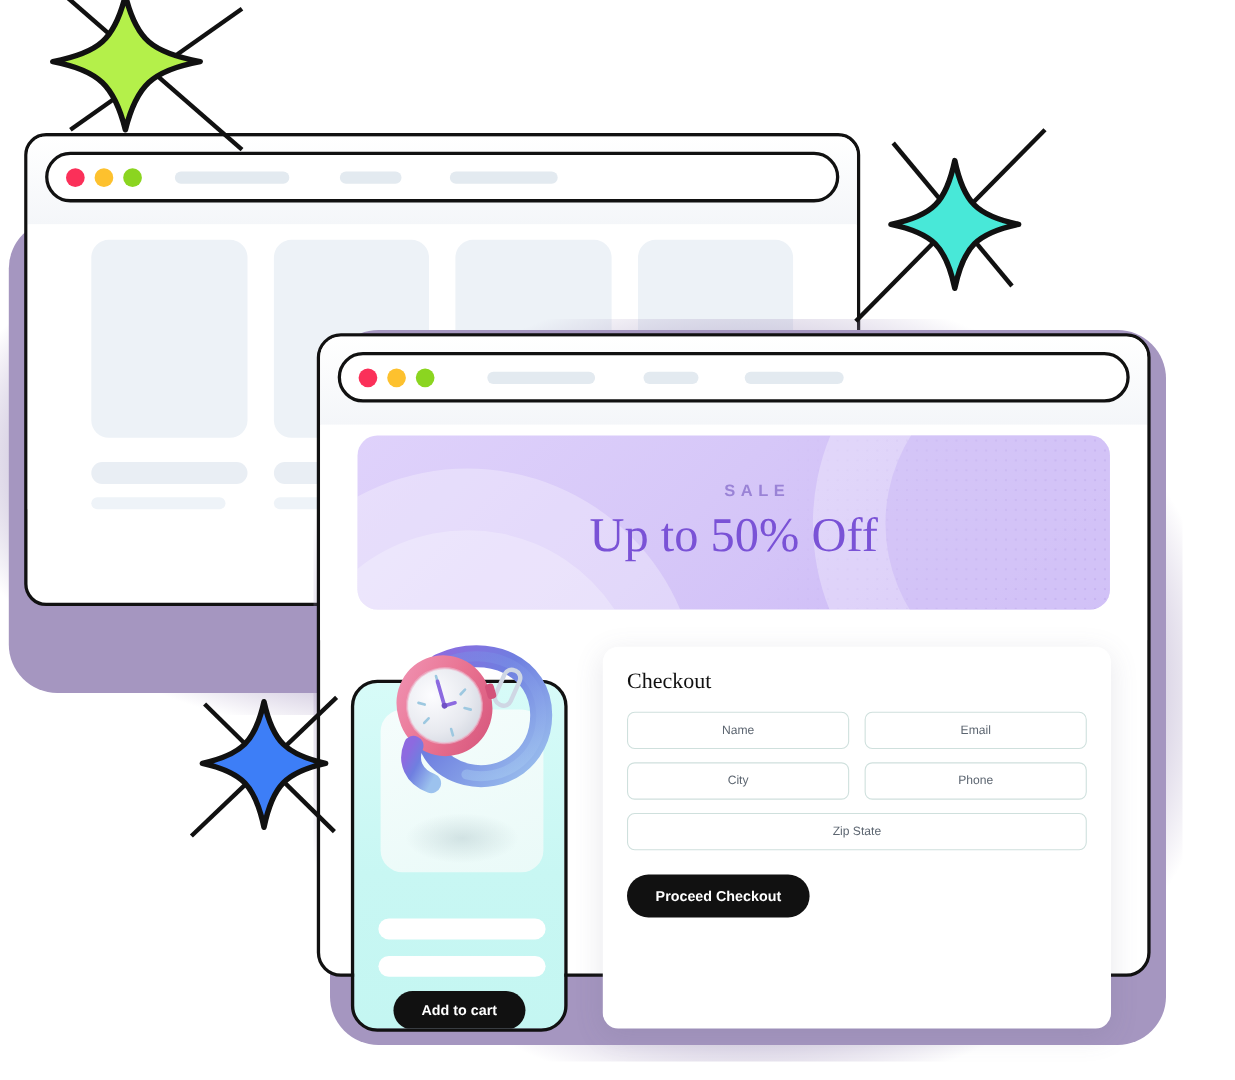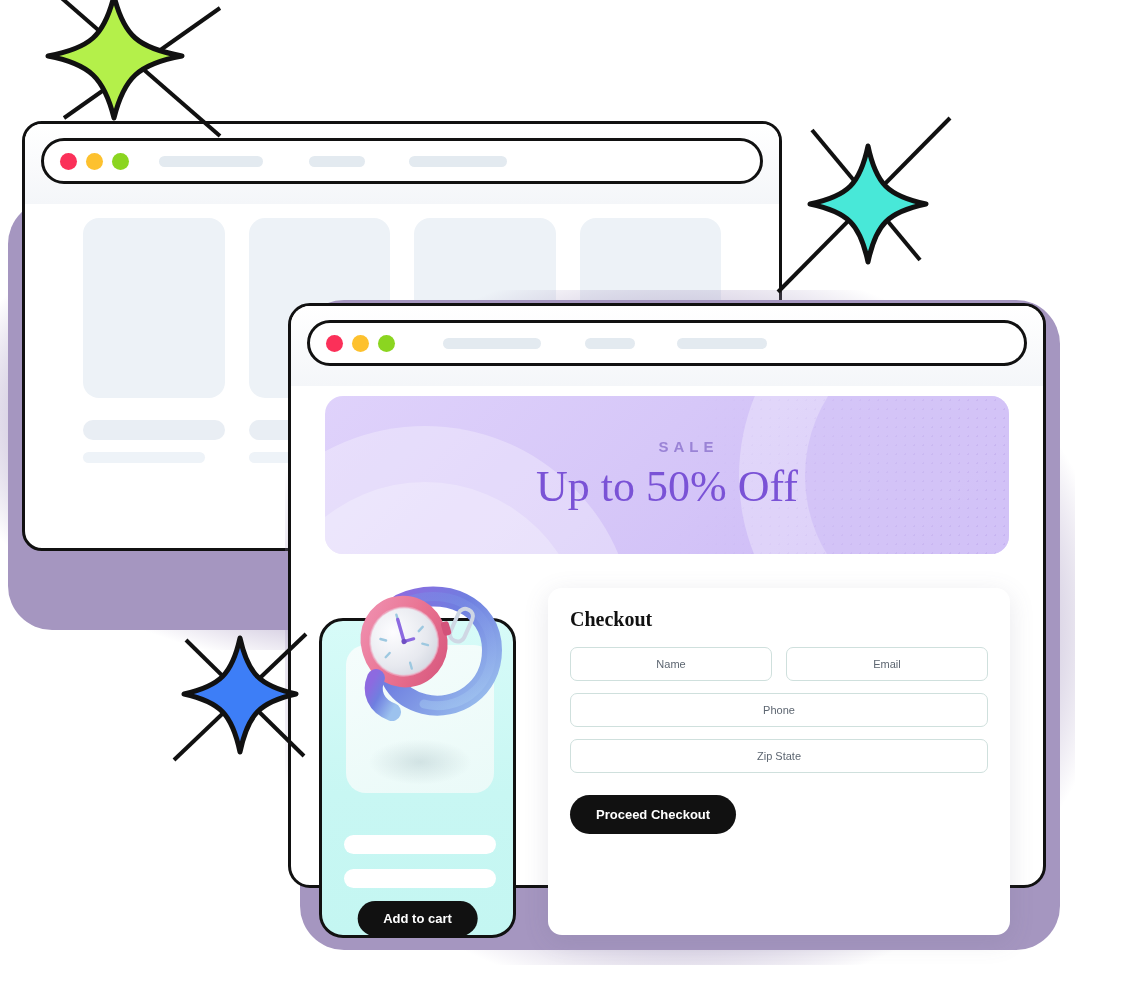--- a/index.html
+++ b/index.html
@@ -224,21 +224,21 @@
     width: 462px;
     height: 347px;
     background: #ffffff;
     border-radius: 14px;
     box-shadow: 0 6px 26px rgba(90,95,120,0.14);
     padding: 20px 22px;
     z-index: 5;
   }
   .checkout-title {
     font-family: "Liberation Serif", serif;
-    font-weight: 700;
+    font-weight: 400;
     font-size: 20px;
     color: #111111;
     margin-bottom: 16px;
   }
   .field-row { display: flex; gap: 14px; margin-bottom: 12px; }
   .field {
     flex: 1 1 0;
     border: 1px solid #cfe0dd;
     border-radius: 7px;
     background: #ffffff;
@@ -417,20 +417,23 @@
         <span class="field-label">Name</span>
       </div>
       <div class="field">
         <span class="field-label">Email</span>
       </div>
     </div>
 
 
     <div class="field-row">
       <div class="field">
+        <span class="field-label">City</span>
+      </div>
+      <div class="field">
         <span class="field-label">Phone</span>
       </div>
     </div>
 
     <div class="field-row">
       <div class="field">
         <span class="field-label">Zip State</span>
       </div>
     </div>
 

